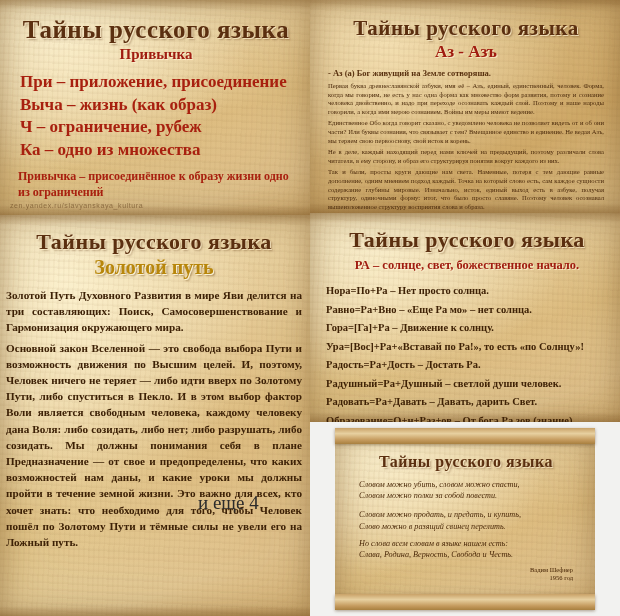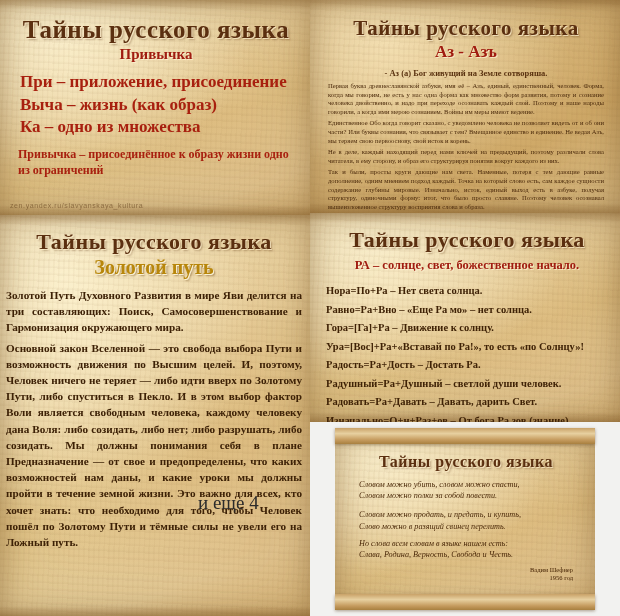--- a/index.html
+++ b/index.html
@@ -104,21 +104,21 @@
     position: absolute; left: 10px; bottom: 6px; z-index: 4;
     font-size: 7px; color: rgba(90,55,20,0.55); letter-spacing: 0.6px;
     font-family: "Liberation Sans", sans-serif;
   }
 
   
   #p2 { left: 310px; top: 0; width: 310px; height: 213px; }
   #p2 .content { padding: 8px 16px 6px 18px; }
   #p2 .title { font-size: 21px; line-height: 24px; margin: 8px 0 2px; font-family: "Liberation Serif", serif; }
   #p2 .subtitle { font-size: 17px; margin: 2px 0 6px; }
-  #p2 .lead { font-size: 8.5px; line-height: 11px; color: #5a3210; font-weight: bold; margin-bottom: 3px; text-align: center; }
+  #p2 .lead { font-size: 8.5px; line-height: 11px; color: #5a3210; font-weight: bold; margin-bottom: 3px; }
   #p2 .para { font-size: 6.6px; line-height: 8.6px; color: #4c2b0c; text-align: justify; margin: 0 0 3px; }
 
   
   #p3 { left: 310px; top: 213px; width: 310px; height: 209px; }
   #p3 .content { padding: 8px 10px 6px 14px; }
   #p3 .title { font-size: 22px; line-height: 25px; margin: 6px 0 6px; }
   #p3 .subtitle { font-size: 12.5px; margin: 0 0 10px; }
   #p3 .row { font-size: 10.5px; line-height: 15.5px; margin: 0 0 3px 2px; font-weight: bold; color: #3f2206; }
 
   
@@ -159,20 +159,21 @@
     <div class="parch"></div>
     <div class="grain"></div>
     <div class="vign"></div>
     <div class="edge-top"></div>
     <div class="edge-bot"></div>
     <div class="content">
       <div class="title">Тайны русского языка</div>
       <div class="subtitle">Привычка</div>
       <div class="line red nowrap">При – приложение, присоединение</div>
       <div class="line red nowrap">Выча – жизнь (как образ)</div>
+      <div class="line red nowrap">Ч – ограничение, рубеж</div>
       <div class="line red nowrap">Ка – одно из множества</div>
       <div class="concl red">Привычка – присоединённое к образу жизни одно из ограничений</div>
     </div>
     <div class="wm">zen.yandex.ru/slavyanskaya_kultura</div>
   </div>
 
   <div class="panel" id="p2">
     <div class="parch dark"></div>
     <div class="grain"></div>
     <div class="vign"></div>
@@ -191,28 +192,28 @@
 
   <div class="panel" id="p3">
     <div class="parch"></div>
     <div class="grain"></div>
     <div class="vign"></div>
     <div class="edge-top"></div>
     <div class="edge-bot"></div>
     <div class="content">
       <div class="title">Тайны русского языка</div>
       <div class="subtitle">РА – солнце, свет, божественное начало.</div>
-      <div class="row">Нора=По+Ра – Нет света солнца.</div>
+      <div class="row">Нора=По+Ра – Нет просто солнца.</div>
       <div class="row">Равно=Ра+Вно – «Еще Ра мо» – нет солнца.</div>
       <div class="row">Гора=[Га]+Ра – Движение к солнцу.</div>
       <div class="row">Ура=[Вос]+Ра+«Вставай по Ра!», то есть «по Солнцу»!</div>
       <div class="row">Радость=Ра+Дость – Достать Ра.</div>
       <div class="row">Радушный=Ра+Душный – светлой души человек.</div>
       <div class="row">Радовать=Ра+Давать – Давать, дарить Свет.</div>
-      <div class="row">Изначально=О+н+Раз+ов – От бога Ра зов (знание)</div>
+      <div class="row">Образование=О+н+Раз+ов – От бога Ра зов (знание)</div>
     </div>
   </div>
 
   <div class="panel" id="p4">
     <div class="parch"></div>
     <div class="grain"></div>
     <div class="vign"></div>
     <div class="edge-top"></div>
     <div class="edge-bot"></div>
     <div class="content">

